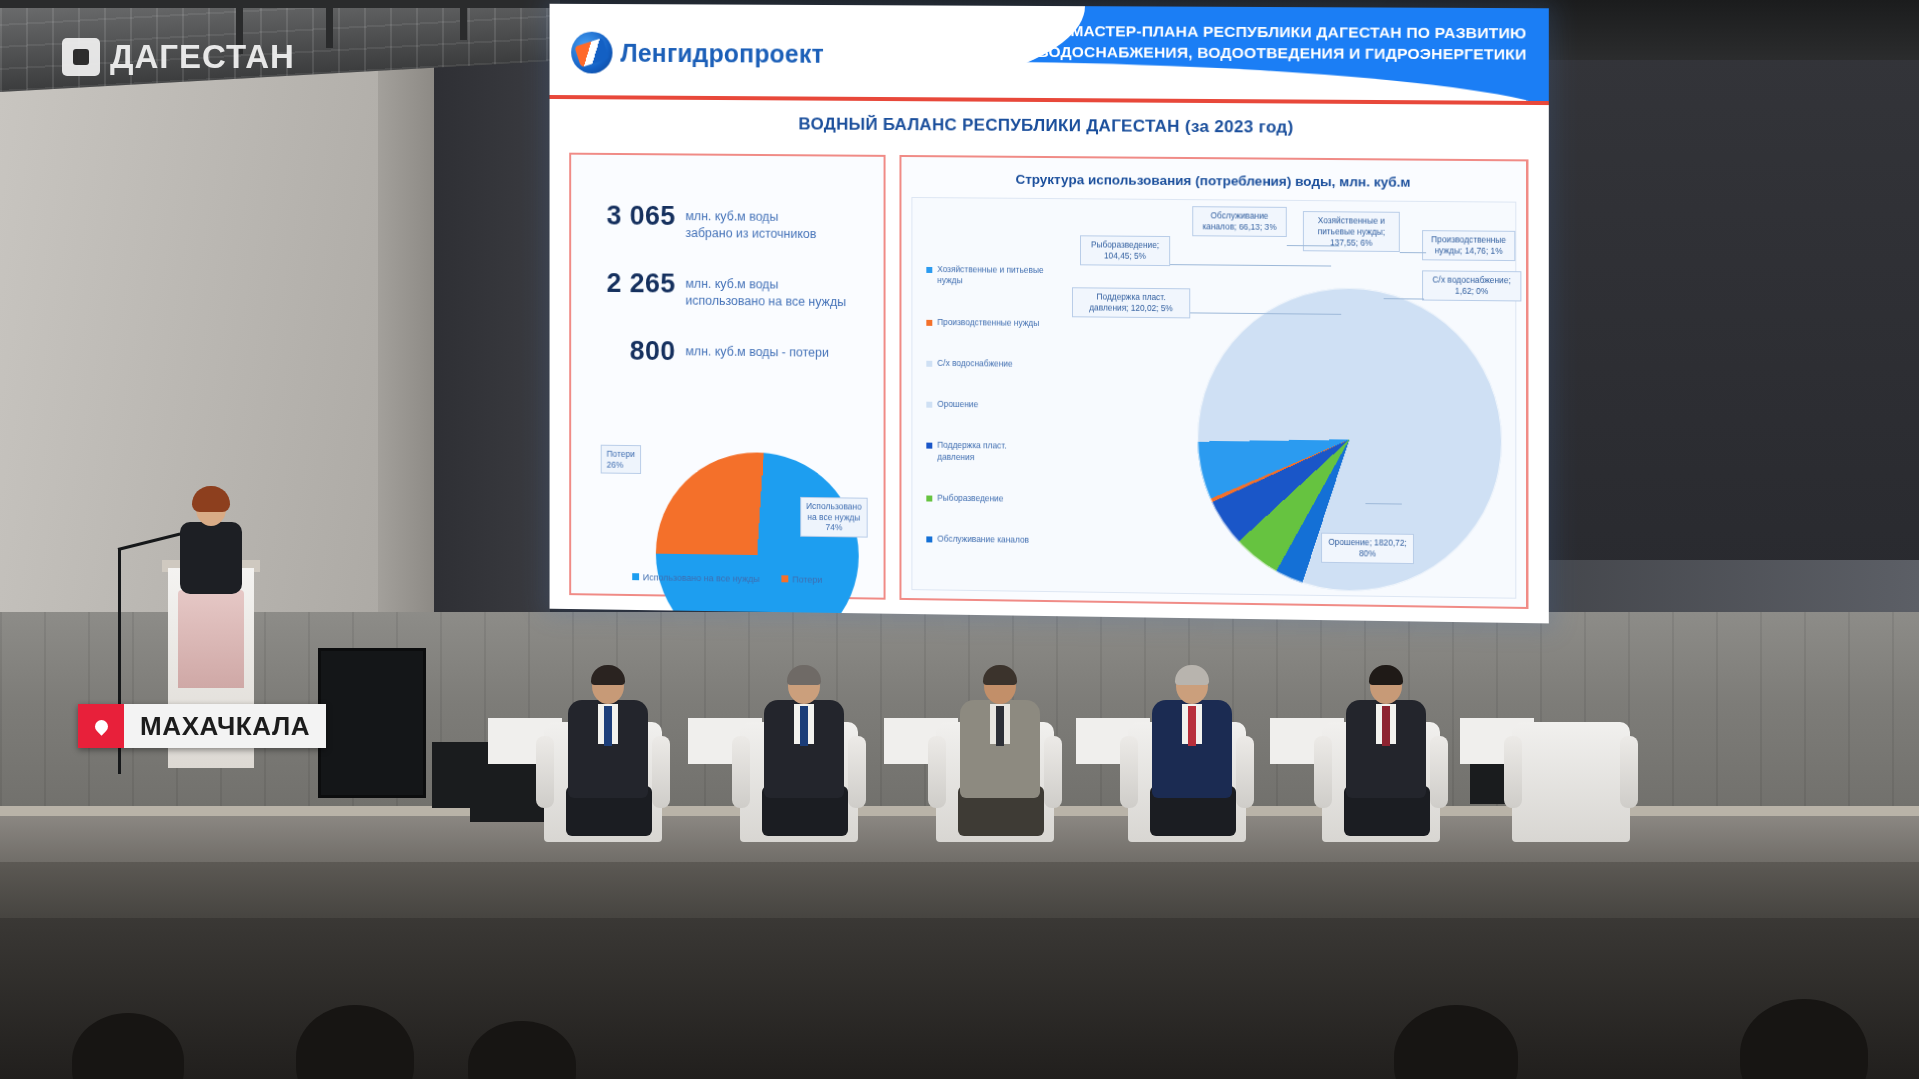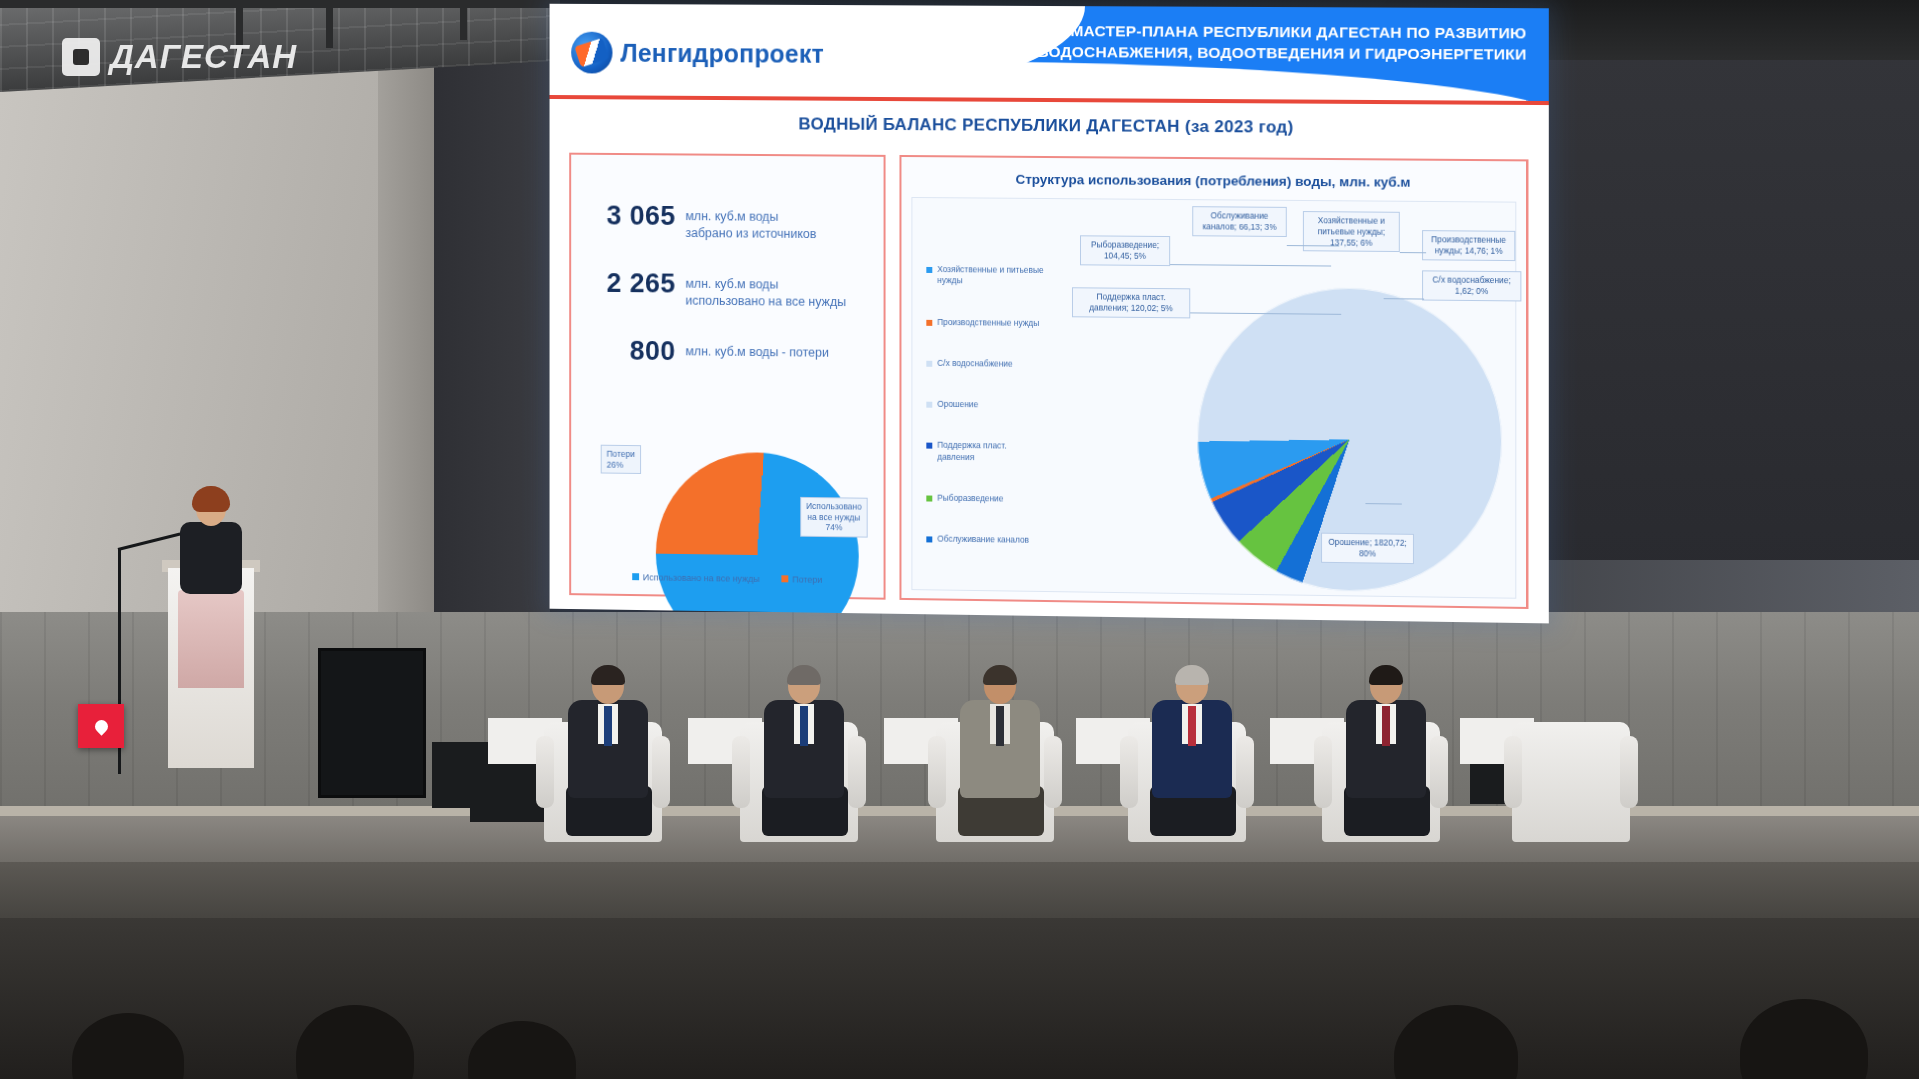--- a/index.html
+++ b/index.html
@@ -166,21 +166,21 @@
           background:linear-gradient(180deg,#e6c8c6,#cfa8a6); border-radius:4px 4px 0 0; }
   .mic-stand { position:absolute; left:118px; top:548px; width:3px; height:226px; background:#16181a; }
   .mic-arm { position:absolute; left:118px; top:548px; width:64px; height:3px; background:#16181a;
           transform:rotate(-14deg); transform-origin:left center; }
   .monitor { position:absolute; left:318px; top:648px; width:108px; height:150px;
           background:#141618; border:3px solid #0c0d0e; }
   .spk-box { position:absolute; background:#1a1c1e; }
 
   
   .watermark { position:absolute; left:62px; top:38px; display:flex; align-items:center; gap:10px;
-          opacity:.92;font-style:italic; }
+          opacity:.92; }
   .wm-mark { width:38px; height:38px; background:#f2f2f2; border-radius:5px; position:relative; }
   .wm-mark:after { content:""; position:absolute; left:11px; top:11px; width:16px; height:16px;
           background:#2b2b2b; border-radius:3px; }
   .wm-text { font-size:33px; font-weight:bold; color:#f5f5f5; letter-spacing:1px; }
 
   .locbadge { position:absolute; left:78px; top:704px; display:flex; align-items:stretch;
           height:44px; box-shadow:0 2px 6px rgba(0,0,0,.4); }
   .loc-pin { width:46px; background:#e8203a; display:flex; align-items:center; justify-content:center; }
   .loc-pin i { display:block; width:13px; height:13px; border-radius:50% 50% 50% 0;
           background:#fff; transform:rotate(-45deg); }
@@ -417,15 +417,16 @@
 
   <div class="watermark">
     <div class="wm-mark"></div>
     <div class="wm-text">ДАГЕСТАН</div>
   </div>
 
   <div class="locbadge">
     <div class="loc-pin">
         <i></i>
       </div>
+    <div class="loc-name">МАХАЧКАЛА</div>
   </div>
 
 </div>
 
 </body></html>

